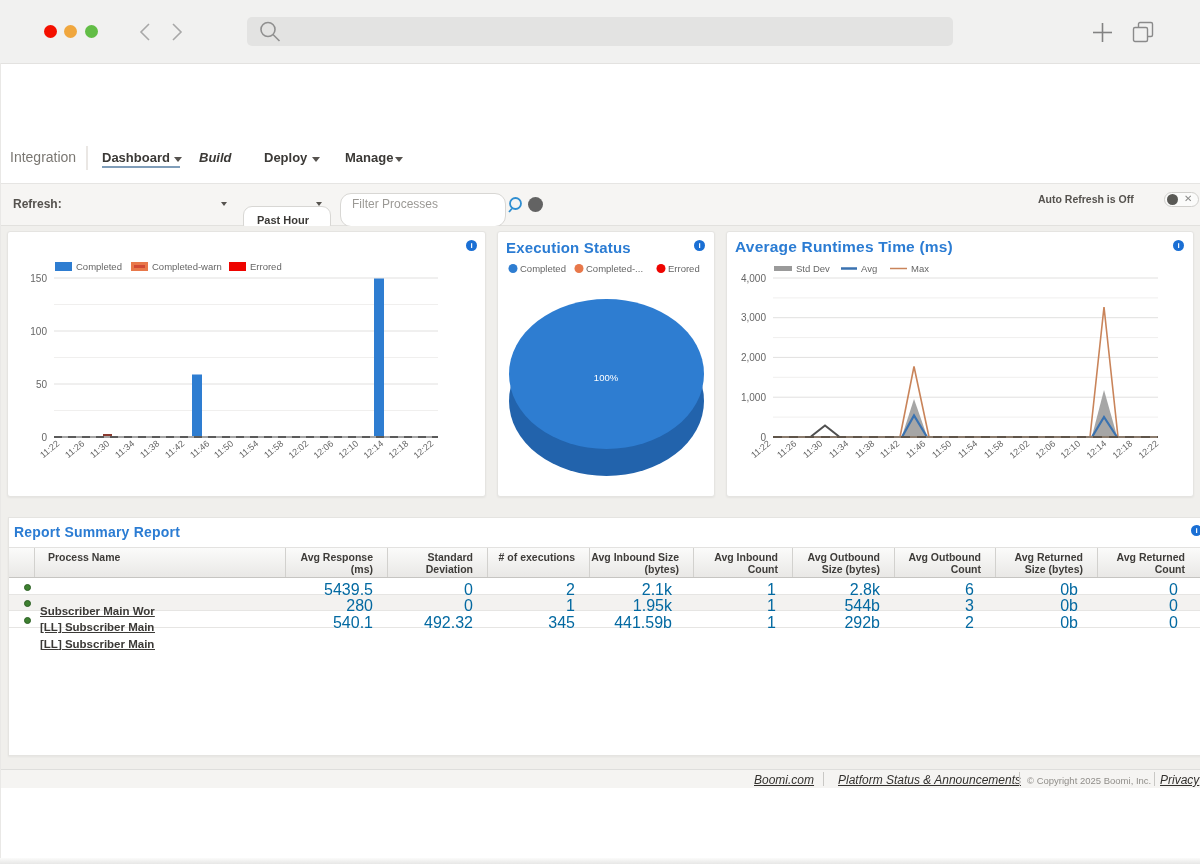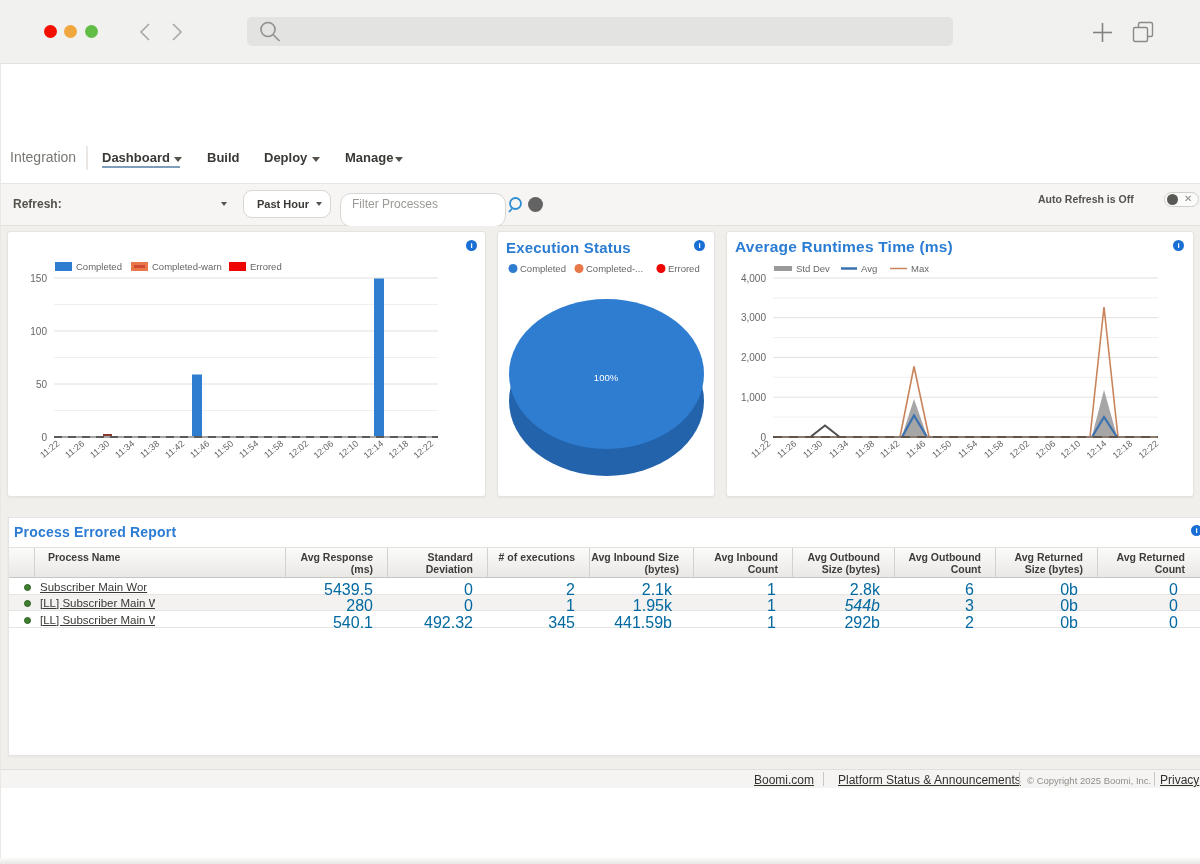--- a/index.html
+++ b/index.html
@@ -18,28 +18,28 @@
   #fbar{left:0;top:183px;width:1200px;height:43px;background:#f6f5f3;border-top:1px solid #e6e5e3;border-bottom:1px solid #e2e1de;box-sizing:border-box;}
   .dd{position:absolute;top:190px;height:28px;background:#fff;border:1px solid #d8d7d4;border-radius:9px;box-sizing:border-box;white-space:nowrap;font-size:11px;font-weight:bold;color:#3b3936;line-height:26px;}
   
   #dash{left:0;top:226px;width:1200px;height:543px;background:#f0efec;}
   .panel{position:absolute;background:#fff;border:1px solid #e5e4e1;border-radius:3px;box-sizing:border-box;box-shadow:0 1px 2px rgba(0,0,0,0.05);}
   .ptitle{position:absolute;font-size:17px;font-weight:bold;color:#2b7cd3;letter-spacing:0.2px;white-space:nowrap;}
   .leg{position:absolute;font-size:9.5px;color:#666;white-space:nowrap;}
   .info{position:absolute;width:11px;height:11px;border-radius:50%;background:#1a6fd4;color:#fff;font-size:8px;font-weight:bold;text-align:center;line-height:11px;}
   
   #footer{left:0;top:769px;width:1200px;height:19px;background:#f5f4f2;border-top:1px solid #dededc;box-sizing:border-box;}
-  .flink{position:absolute;top:773px;font-size:12px;color:#33312e;text-decoration:underline;white-space:nowrap;}
+  .flink{position:absolute;top:773px;font-size:12px;color:#33312e;text-decoration:underline;white-space:nowrap;font-style:italic;}
   .fsep{position:absolute;top:772px;width:1px;height:14px;background:#c9c8c5;}
   
   .hsep{position:absolute;top:30px;width:1px;height:29px;background:#d2d1ce;}
   .hc{position:absolute;top:33px;height:26px;white-space:nowrap;font-size:10.5px;font-weight:bold;color:#3e3c39;line-height:12px;text-align:right;padding-right:7px;box-sizing:border-box;}
   .row{position:absolute;left:0;width:1197px;height:16.5px;border-bottom:1px solid #e6e5e3;box-sizing:border-box;}
   .gdot{position:absolute;left:15px;width:7px;height:7px;border-radius:50%;background:#3d8030;border:1px solid #2c5f23;box-sizing:border-box;}
-  .pname{position:absolute;left:31px;width:115px;height:15px;overflow:hidden;font-size:11.5px;font-weight:normal;color:#3b3936;text-decoration:underline;white-space:nowrap;}
+  .pname{position:absolute;left:31px;width:115px;height:15px;overflow:hidden;font-size:11.5px;font-weight:bold;color:#3b3936;text-decoration:underline;white-space:nowrap;margin-top:24px;}
   .tv{position:absolute;height:15px;font-size:16px;color:#0369a1;text-align:right;padding-right:7px;box-sizing:border-box;}
 </style>
 </head>
 <body>
 <div id="stage">
   <div class="abs" id="chrome">
     <div class="dot" style="left:44px;background:#f41000;"></div>
     <div class="dot" style="left:64px;background:#f0a73e;"></div>
     <div class="dot" style="left:85px;background:#62bd46;"></div>
     <svg class="abs" style="left:137px;top:23px;" width="50" height="18" viewBox="0 0 50 18">
@@ -59,31 +59,31 @@
       <rect x="6.5" y="1.5" width="14" height="14" rx="1.5" fill="none" stroke="#8a8a8a" stroke-width="1.4"></rect>
       <rect x="1.5" y="6.5" width="14" height="14" rx="1.5" fill="#f1f1f0" stroke="#8a8a8a" stroke-width="1.4"></rect>
     </svg>
   </div>
 
   <div class="navtxt" style="left:10px;color:#7a7772;font-weight:normal;font-size:14px;top:149px;">Integration</div>
   <div class="abs" style="left:86px;top:146px;width:2px;height:24px;background:#eae7e4;"></div>
   <div class="navtxt" style="left:102px;">Dashboard</div>
   <div class="caret" style="left:174px;top:157px;"></div>
   <div class="abs" style="left:102px;top:166px;width:78px;height:2px;background:#7f9db9;"></div>
-  <div class="navtxt" style="left:207px;">Build</div>
+  <div class="navtxt" style="left:199px;font-style:italic;">Build</div>
   <div class="navtxt" style="left:264px;text-align:right;">Deploy</div>
   <div class="caret" style="left:312px;top:157px;"></div>
 
   <div class="navtxt" style="left:345px;">Manage</div>
   <div class="caret" style="left:395px;top:157px;"></div>
 
   <div class="abs" id="fbar"></div>
   <div class="abs" style="left:13px;top:197px;font-size:12px;font-weight:bold;color:#55524e;">Refresh:</div>
   <div class="caret" style="left:221px;top:202px;border-top-width:4px;border-left-width:3.5px;border-right-width:3.5px;"></div>
-  <div class="dd" style="left:243px;width:88px;padding-left:13px;">Past Hour</div>
+  <div class="dd" style="left:243px;width:88px;padding-left:13px;margin-top:16px;">Past Hour</div>
   <div class="caret" style="left:316px;top:202px;border-top-width:4px;border-left-width:3.5px;border-right-width:3.5px;"></div>
   <div class="abs" style="left:340px;top:193px;width:166px;height:34px;background:#fff;border:1px solid #d8d7d4;border-radius:11px;box-sizing:border-box;font-size:12px;color:#9b9995;line-height:21px;padding-left:11px;">Filter Processes</div>
   <svg class="abs" style="left:506px;top:195px;" width="20" height="20" viewBox="0 0 20 20">
     <circle cx="9.5" cy="8.5" r="5.5" fill="none" stroke="#2f8ed1" stroke-width="1.8"></circle>
     <line x1="6" y1="13.5" x2="3" y2="17" stroke="#2f8ed1" stroke-width="1.8"></line>
   </svg>
   <div class="abs" style="left:528px;top:197px;width:15px;height:15px;border-radius:50%;background:#636363;"></div>
   <div class="abs" style="left:1038px;top:193px;width:120px;text-align:left;font-size:10.5px;font-weight:bold;color:#55524e;">Auto Refresh is Off</div>
   <div class="abs" style="left:1164px;top:192px;width:35px;height:15px;background:#fbfbfa;border:1px solid #d0cfcc;border-radius:9px;box-sizing:border-box;"></div>
   <div class="abs" style="left:1167px;top:194px;width:11px;height:11px;border-radius:50%;background:#595955;"></div>
@@ -212,21 +212,21 @@
       <polyline points="175,205 187,183.5 200,205" fill="none" stroke="#3a72b0" stroke-width="2.2"></polyline>
       <polygon points="365,204 377,158 390,204" fill="#a6a6a6"></polygon>
       <polyline points="363,205 377,75 391,205" fill="none" stroke="#c9845a" stroke-width="1.6"></polyline>
       <polyline points="365,205 377,185 390,205" fill="none" stroke="#3a72b0" stroke-width="2.2"></polyline>
       <line x1="46" y1="205" x2="431" y2="205" stroke="#8a7b6d" stroke-width="1.8"></line>
       <line x1="46" y1="205" x2="431" y2="205" stroke="#5f5449" stroke-width="1.8" stroke-dasharray="9 7"></line>
     </svg>
   </div>
 
   <div class="panel" id="pt" style="left:8px;top:517px;width:1197px;height:239px;border-radius:0;">
-    <div class="abs" style="left:5px;top:6px;font-size:14px;font-weight:bold;color:#2b7cd3;letter-spacing:0.2px;">Process Errored Report</div>
+    <div class="abs" style="left:5px;top:6px;font-size:14px;font-weight:bold;color:#2b7cd3;letter-spacing:0.2px;">Report Summary Report</div>
     <div class="info" style="left:1182px;top:7px;">i</div>
     <div class="abs" style="left:0;top:29px;width:1197px;height:31px;background:linear-gradient(#fbfbfa,#e9e8e6);border-top:1px solid #e3e2e0;border-bottom:1px solid #c6c5c2;box-sizing:border-box;"></div>
     <div class="hsep" style="left:25px;"></div>
       <div class="hsep" style="left:276px;"></div>
       <div class="hsep" style="left:378px;"></div>
       <div class="hsep" style="left:478px;"></div>
       <div class="hsep" style="left:580px;"></div>
       <div class="hsep" style="left:684px;"></div>
       <div class="hsep" style="left:783px;"></div>
       <div class="hsep" style="left:885px;"></div>
@@ -258,21 +258,21 @@
     <div class="tv" style="top:62.5px;left:684px;width:90px;">1</div>
     <div class="tv" style="top:62.5px;left:783px;width:95px;">2.8k</div>
     <div class="tv" style="top:62.5px;left:885px;width:87px;">6</div>
     <div class="tv" style="top:62.5px;left:986px;width:90px;">0b</div>
     <div class="tv" style="top:62.5px;left:1088px;width:88px;">0</div>
     <div class="tv" style="top:79px;left:276px;width:95px;">280</div>
     <div class="tv" style="top:79px;left:378px;width:93px;">0</div>
     <div class="tv" style="top:79px;left:478px;width:95px;">1</div>
     <div class="tv" style="top:79px;left:580px;width:90px;">1.95k</div>
     <div class="tv" style="top:79px;left:684px;width:90px;">1</div>
-    <div class="tv" style="top:79px;left:783px;width:95px;font-style:italic;">544b</div>
+    <div class="tv" style="top:79px;left:783px;width:95px;">544b</div>
     <div class="tv" style="top:79px;left:885px;width:87px;">3</div>
     <div class="tv" style="top:79px;left:986px;width:90px;">0b</div>
     <div class="tv" style="top:79px;left:1088px;width:88px;">0</div>
     <div class="tv" style="top:95.5px;left:276px;width:95px;">540.1</div>
     <div class="tv" style="top:95.5px;left:378px;width:93px;">492.32</div>
     <div class="tv" style="top:95.5px;left:478px;width:95px;">345</div>
     <div class="tv" style="top:95.5px;left:580px;width:90px;">441.59b</div>
     <div class="tv" style="top:95.5px;left:684px;width:90px;">1</div>
     <div class="tv" style="top:95.5px;left:783px;width:95px;">292b</div>
     <div class="tv" style="top:95.5px;left:885px;width:87px;">2</div>

